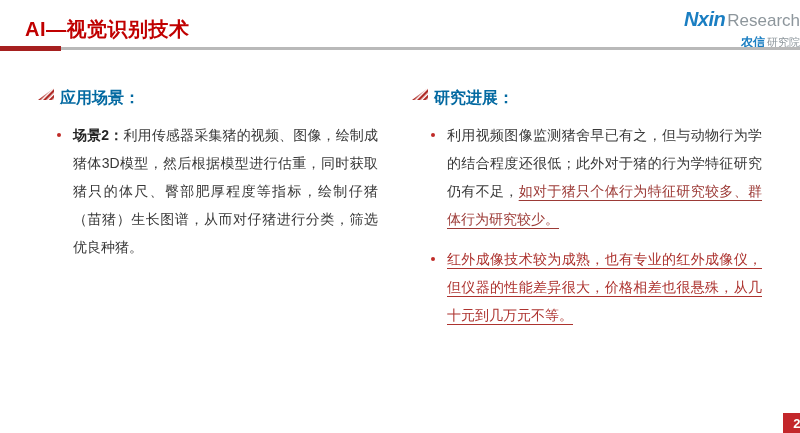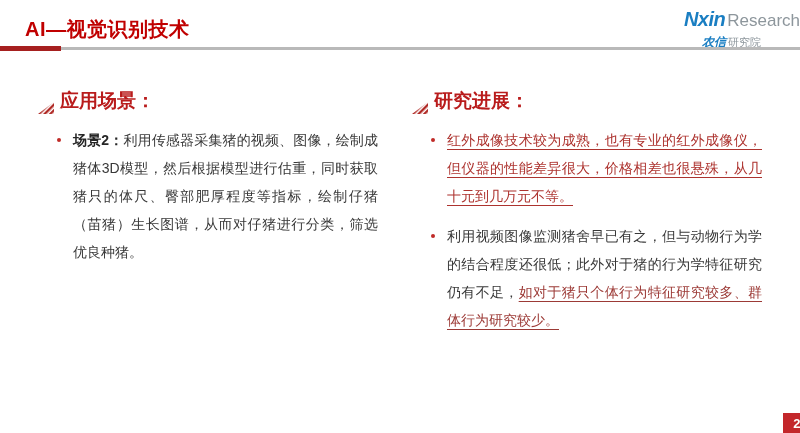--- a/index.html
+++ b/index.html
@@ -13,34 +13,34 @@
     padding-left:18px;
   }
   
   .page-title{
     position:absolute;left:25px;top:16px;margin:0;
     font-size:20px;font-weight:bold;letter-spacing:.5px;
     color:var(--title-red,#c00000);
   }
   .rule{position:absolute;left:0;right:0;top:47px;height:3px;background:var(--rule-gray,#b9b9b9);}
   .rule-red{position:absolute;left:0;top:-1px;width:61px;height:5px;background:var(--rule-red,#a6201f);}
-  .logo{position:absolute;top:8px;right:18px;text-align:left;line-height:1.1;}
+  .logo{position:absolute;top:8px;right:18px;text-align:right;line-height:1.1;}
   .logo-line1{white-space:nowrap;}
   .logo-brand{font-size:20px;font-weight:bold;font-style:italic;color:var(--logo-blue,#1a7ec2);letter-spacing:-.5px;}
   .logo-suffix{font-size:17px;color:var(--logo-gray,#8d969c);margin-left:2px;}
   .logo-line2{white-space:nowrap;margin-top:1px;padding-left:18px;}
-  .logo-sub-brand{font-size:12px;font-weight:bold;font-style:italic;color:var(--logo-blue,#1a7ec2);}
+  .logo-sub-brand{font-size:12px;font-weight:bold;color:var(--logo-blue,#1a7ec2);}
   .logo-sub-suffix{font-size:11px;color:var(--logo-gray,#8d969c);margin-left:2px;margin-top:21px;}
   
   .col{position:absolute;top:88px;}
   .col-left{left:38px;width:352px;}
   .col-right{left:412px;width:362px;}
   .col-heading{
-    display:flex;align-items:flex-end;gap:6px;
-    font-size:19px;font-weight:bold;color:#b91c1c;
+    display:flex;align-items:flex-start;gap:6px;
+    font-size:16px;font-weight:bold;color:#0369a1;
     margin-bottom:6px;
   }
   .flag-icon{flex:0 0 auto;display:block;}
   .item-list{list-style:none;margin:12px;padding:0;}
   .item{
     position:relative;
     padding-left:23px;
     margin-bottom:12px;
     font-size:14px;line-height:28px;
     text-align:justify;
@@ -117,24 +117,24 @@
   <section class="col col-right">
     <div class="col-heading">
       <svg class="flag-icon" width="16" height="12" viewBox="0 0 16 12">
           <polygon points="0,12 16,0 16,12" fill="url(#flag-stripes)"></polygon>
         </svg>
       <span>研究进展：</span>
     </div>
     <ul class="item-list">
       <li class="item">
         <span class="bullet-dot"></span>
-        <span></span><span class="em strong">红外成像技术较为成熟，也有专业的红外成像仪，但仪器的性能差异很大，价格相差也很悬殊，从几十元到几万元不等。</span>
+        <span>利用视频图像监测猪舍早已有之，但与动物行为学的结合程度还很低；此外对于猪的行为学特征研究仍有不足，</span><span class="em">如对于猪只个体行为特征研究较多、群体行为研究较少。</span>
       </li>
       <li class="item">
         <span class="bullet-dot"></span>
-        <span>利用视频图像监测猪舍早已有之，但与动物行为学的结合程度还很低；此外对于猪的行为学特征研究仍有不足，</span><span class="em">如对于猪只个体行为特征研究较多、群体行为研究较少。</span>
+        <span></span><span class="em strong">红外成像技术较为成熟，也有专业的红外成像仪，但仪器的性能差异很大，价格相差也很悬殊，从几十元到几万元不等。</span>
       </li>
     </ul>
   </section>
 
   <div class="page-num">26</div>
 
 </div>
 
 </body></html>

